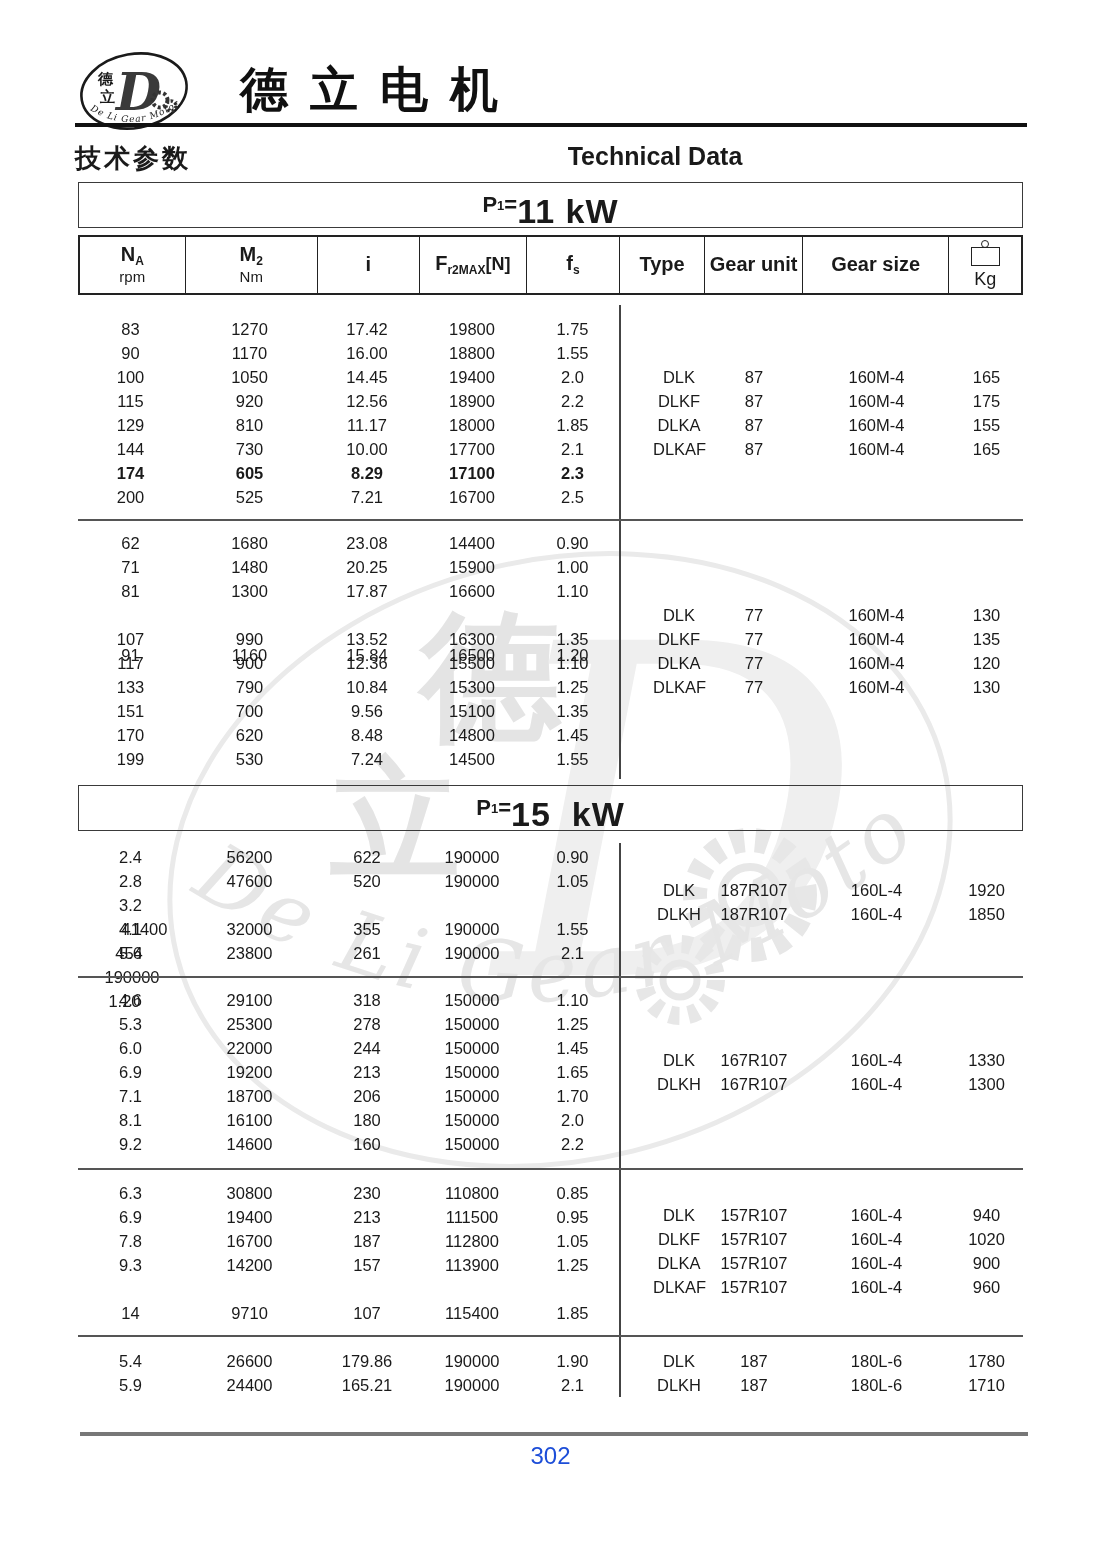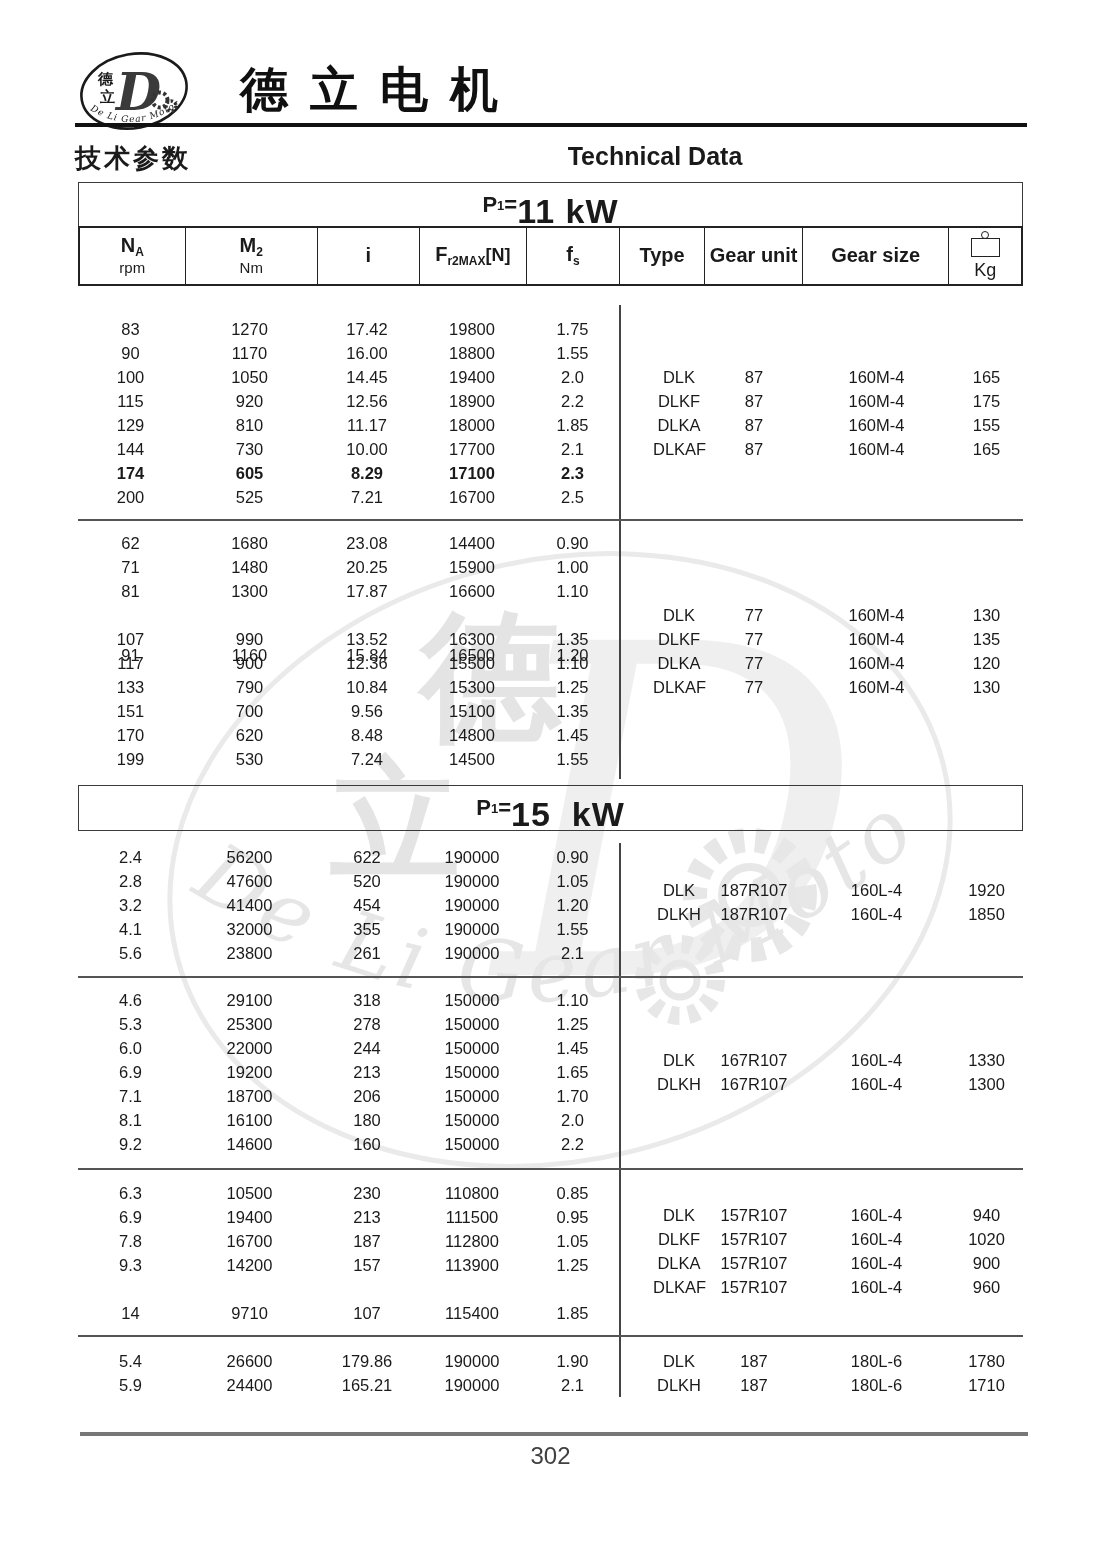--- a/index.html
+++ b/index.html
@@ -22,21 +22,21 @@
     display:flex;align-items:center;justify-content:center;background:transparent;
   }
   #banner-1{top:182px;}
   #banner-2{top:785px;}
   .p-pre{font-weight:bold;font-size:22px;}
   .p-sub{font-weight:bold;font-size:13px;vertical-align:-4px;}
   .p-eq{font-weight:bold;font-size:22px;}
   .p-val{font-weight:bold;font-size:34px;letter-spacing:1px;white-space:pre;margin-top:13px;}
   
   #head-table{
-    left:78px;top:226px;width:945px;height:60px;border:2px solid #222;box-sizing:border-box;
+    left:78px;top:235px;width:945px;height:60px;border:2px solid #222;box-sizing:border-box;
     display:flex;background:transparent;
   }
   .hcell{
     box-sizing:border-box;border-left:1.6px solid #222;display:flex;flex-direction:column;
     align-items:center;justify-content:center;line-height:1.08;
   }
   .hcell:first-child{border-left:none;}
   .hmain{font-weight:bold;font-size:20px;}
   .hsub{font-weight:bold;font-size:12px;vertical-align:-4px;}
   .hbracket{font-weight:bold;font-size:18px;}
@@ -52,21 +52,21 @@
   .c0{width:105px;} .c1{width:133px;} .c2{width:102px;} .c3{width:108px;} .c4{width:93px;}
   .rrow{position:absolute;left:619px;width:404px;height:24px;display:flex;line-height:24px;font-size:16.5px;}
   .rc-type{width:86px;text-align:center;padding-left:34px;box-sizing:border-box;}
   .rc-gear{width:98px;text-align:center;}
   .rc-motor{width:147px;text-align:center;}
   .rc-kg{width:73px;text-align:center;}
   .vdiv{position:absolute;left:619px;width:1.6px;background:#444;}
   .hsep{position:absolute;left:78px;width:945px;height:1.6px;background:#555;}
   
   #bottom-rule{left:80px;top:1432px;width:948px;height:3.5px;background:#777;}
-  #page-number{left:78px;top:1442px;width:945px;text-align:center;font-size:24px;color:#404040;}
+  #page-number{left:78px;top:1442px;width:945px;text-align:center;font-size:24px;color:#1d4ed8;}
   
   #watermark{left:120px;top:500px;pointer-events:none;z-index:0;}
   .content-layer{z-index:1;}
   svg text{font-family:"DejaVu Serif", serif;}
 </style>
 </head>
 <body>
 
 <svg id="watermark" class="abs" width="880" height="900" viewBox="0 0 880 900">
   <g transform="rotate(-14 440 360)">
@@ -340,21 +340,21 @@
       <span class="tc c3">190000</span>
       <span class="tc c4">0.90</span>
     </div>
     <div class="trow" style="top: 869px;">
       <span class="tc c0">2.8</span>
       <span class="tc c1">47600</span>
       <span class="tc c2">520</span>
       <span class="tc c3">190000</span>
       <span class="tc c4">1.05</span>
     </div>
-    <div class="trow" style="top: 893px;">
+    <div class="trow" style="top: 893px; flex-direction: column;">
       <span class="tc c0">3.2</span>
       <span class="tc c1">41400</span>
       <span class="tc c2">454</span>
       <span class="tc c3">190000</span>
       <span class="tc c4">1.20</span>
     </div>
     <div class="trow" style="top: 917px;">
       <span class="tc c0">4.1</span>
       <span class="tc c1">32000</span>
       <span class="tc c2">355</span>
@@ -436,21 +436,21 @@
       <span class="rc-kg">1330</span>
     </div>
     <div class="rrow" style="top: 1072px;">
       <span class="rc-type">DLKH</span>
       <span class="rc-gear">167R107</span>
       <span class="rc-motor">160L-4</span>
       <span class="rc-kg">1300</span>
     </div>
     <div class="trow" style="top: 1181px;">
       <span class="tc c0">6.3</span>
-      <span class="tc c1">10500</span>
+      <span class="tc c1">30800</span>
       <span class="tc c2">230</span>
       <span class="tc c3">110800</span>
       <span class="tc c4">0.85</span>
     </div>
     <div class="trow" style="top: 1205px;">
       <span class="tc c0">6.9</span>
       <span class="tc c1">19400</span>
       <span class="tc c2">213</span>
       <span class="tc c3">111500</span>
       <span class="tc c4">0.95</span>

